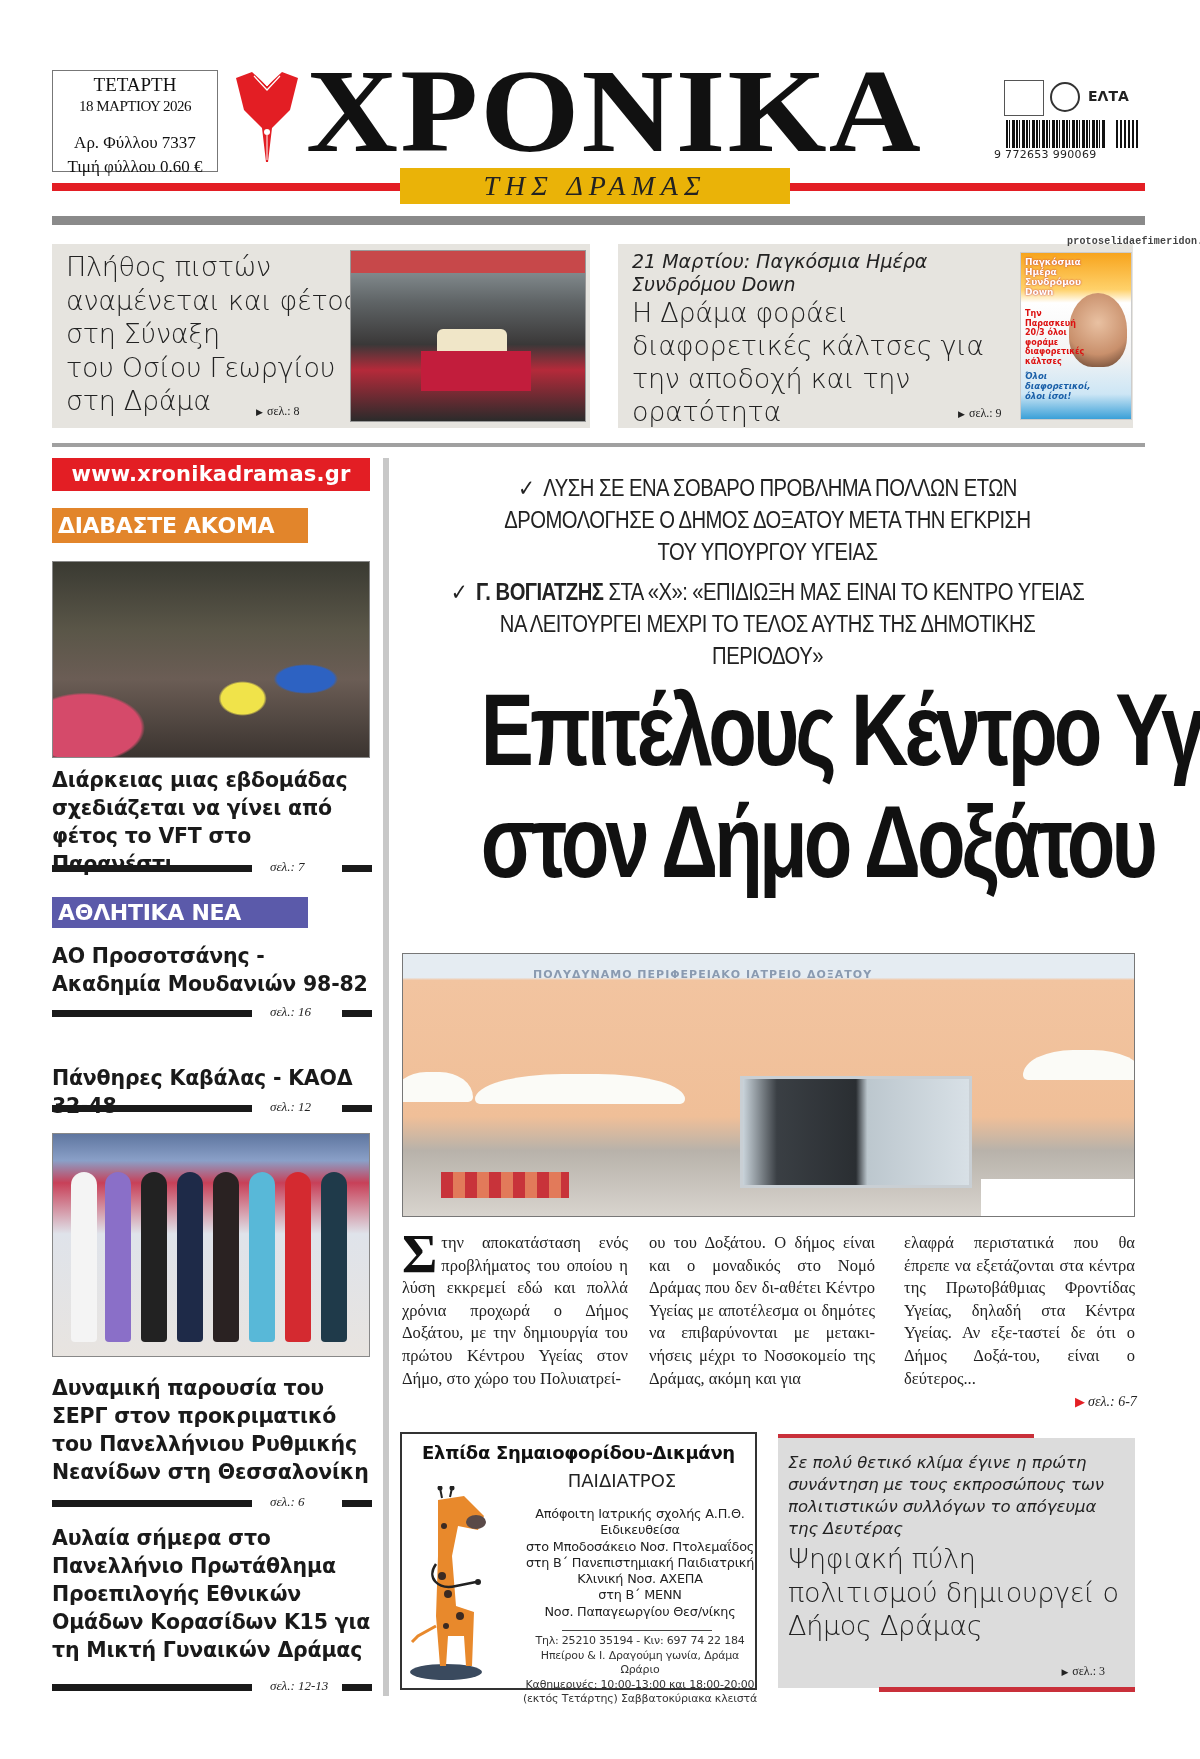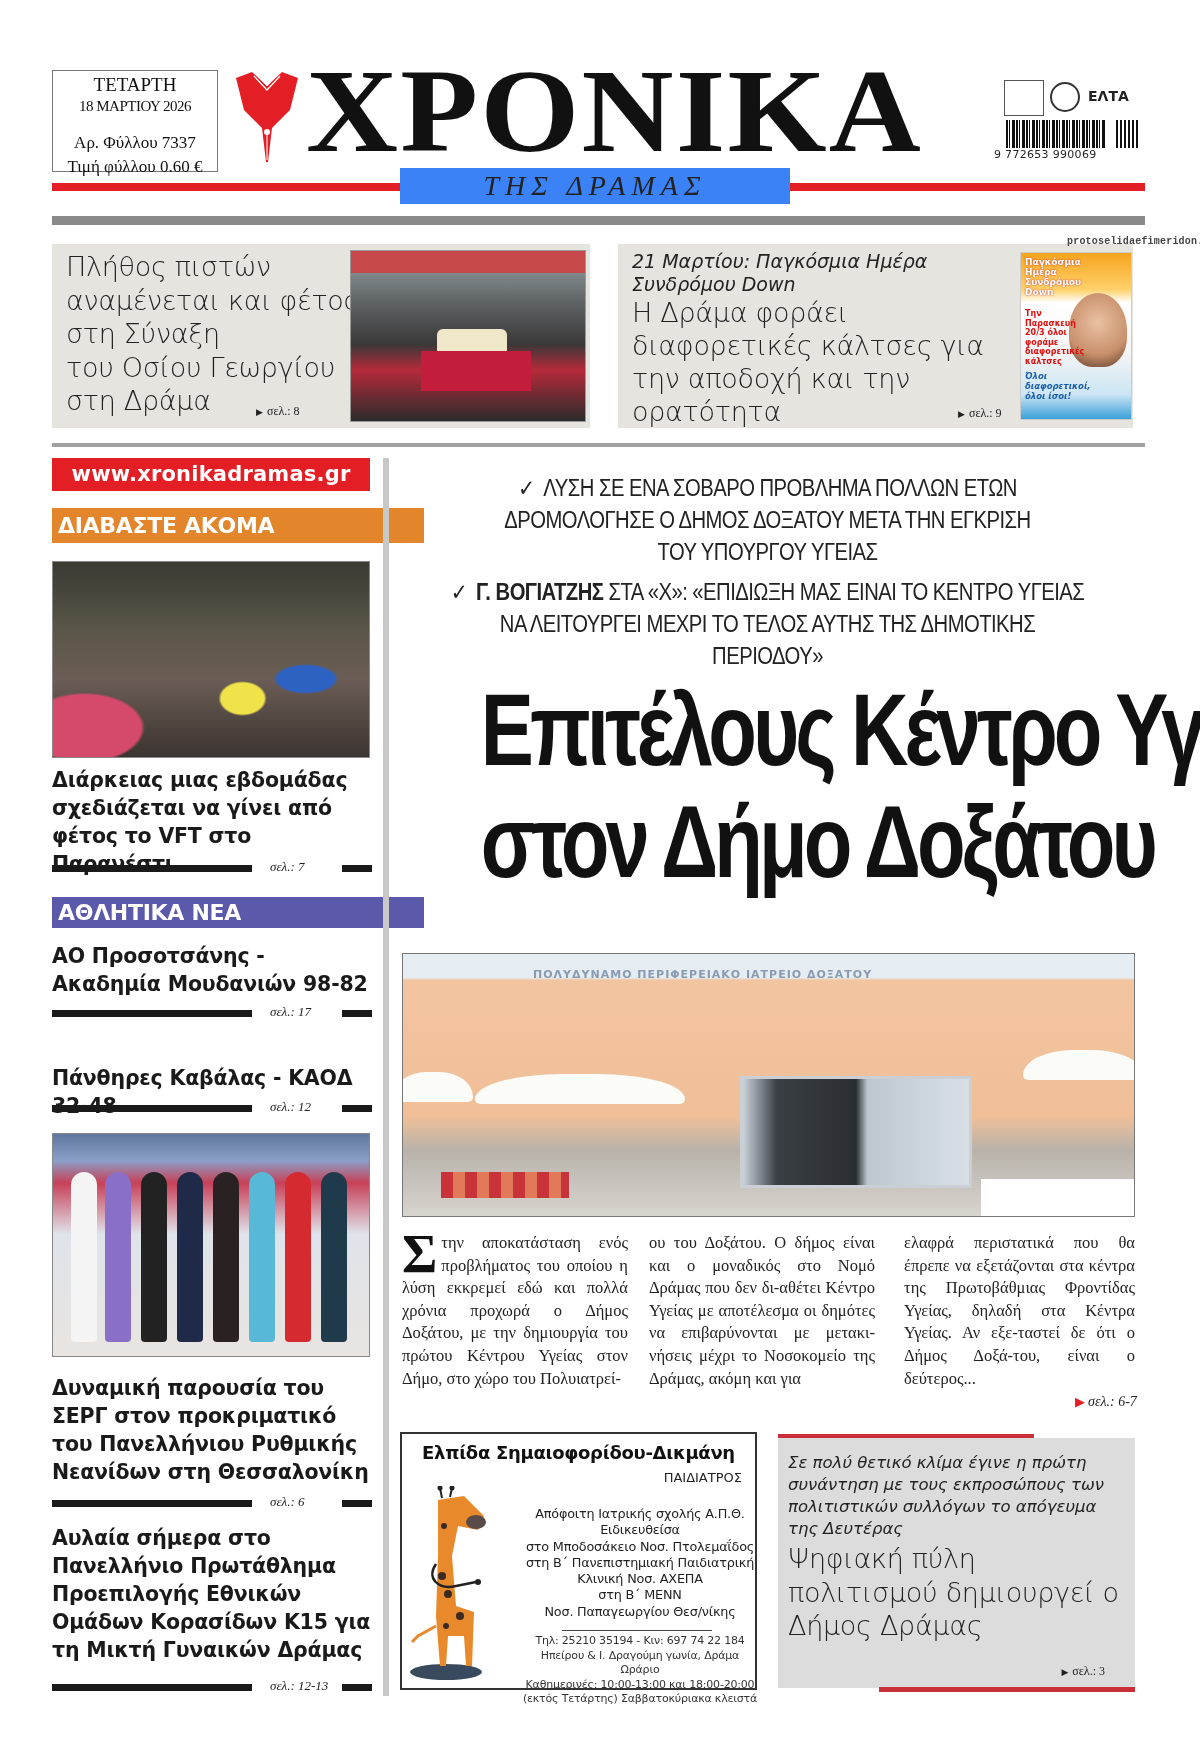--- a/index.html
+++ b/index.html
@@ -8,21 +8,21 @@
 
   
   .datebox { left: 52px; top: 70px; width: 166px; height: 102px; border: 1.5px solid #777; text-align: center; font-family: "Liberation Serif", serif; color: #111; padding-top: 3px; }
   .datebox .day { font-size: 19px; line-height: 22px; }
   .datebox .date { font-size: 15px; line-height: 20px; letter-spacing: -0.5px; }
   .datebox .issue { font-size: 17px; line-height: 24px; margin-top: 15px; }
   .datebox .price { font-size: 17px; line-height: 24px; }
   .logo-icon { left: 232px; top: 70px; width: 70px; height: 95px; }
   .logo-title { left: 306px; top: 56px; width: 680px; height: 112px; font-family: "Liberation Serif", serif; font-weight: 900; font-size: 118px; line-height: 112px; letter-spacing: 2px; color: #111; transform: scaleX(1.08); transform-origin: left center; white-space: nowrap; }
   .redline { height: 8px; background: #e31e24; }
-  .subtitle { left: 400px; top: 168px; width: 390px; text-align: center; font-family: "Liberation Serif", serif; font-style: italic; font-size: 28px; letter-spacing: 6px; color: #222; background: #3b82f6; line-height: 36px; }
+  .subtitle { left: 400px; top: 168px; width: 390px; text-align: center; font-family: "Liberation Serif", serif; font-style: italic; font-size: 28px; letter-spacing: 6px; color: #222; background: #eab308; line-height: 36px; }
   .barcode-area { left: 1004px; top: 80px; width: 140px; height: 85px; }
   .grayline { height: 9px; background: #8a8a8a; }
 
   
   .teaser { background: #e6e4df; }
   .teaser-left { left: 52px; top: 244px; width: 538px; height: 184px; }
   .teaser-left .title { position: absolute; left: 14px; top: 6px; width: 330px; font-size: 27px; line-height: 33.5px; color: #222; font-weight: 300; letter-spacing: -0.3px; }
   .pg { font-family: "Liberation Serif", serif; font-size: 12px; color: #222; }
   .pg .tri { font-size: 9px; margin-right: 4px; }
   .teaser-left .pg { position: absolute; left: 204px; top: 160px; }
@@ -34,21 +34,21 @@
   .teaser-right .pg { position: absolute; left: 340px; top: 162px; }
   .watermark { left: 1067px; top: 236px; font-family: Liberation Mono, monospace; font-weight: bold; font-size: 10px; color: #444; letter-spacing: 0.2px; }
   .poster { left: 1020px; top: 252px; width: 112px; height: 168px; background: linear-gradient(180deg,#f7a41d 0%,#ffd16a 22%,#ffffff 30%,#f4f4f4 60%,#cde6f5 85%,#3aa0d8 100%); border: 1px solid #ccc; overflow: hidden; }
   .poster .p1 { position: absolute; left: 4px; top: 4px; width: 75px; font-size: 9px; line-height: 10px; color: #fff; font-weight: bold; text-shadow: 0 0 2px #b24; }
   .poster .p2 { position: absolute; left: 4px; top: 56px; width: 60px; font-size: 8px; line-height: 9.5px; color: #d11; font-weight: bold; }
   .poster .p3 { position: absolute; left: 4px; top: 118px; width: 60px; font-size: 8.5px; line-height: 10px; color: #1a5fa8; font-style: italic; font-weight: bold; }
   .poster .face { position: absolute; left: 48px; top: 40px; width: 58px; height: 74px; border-radius: 50% 50% 40% 40%; background: radial-gradient(circle at 50% 40%, #e9c1a2 0%, #c9906c 60%, #5a3b2a 100%); }
 
   
   .urlbar { left: 52px; top: 458px; width: 318px; height: 33px; background: #e31e24; color: #fff; font-weight: bold; font-size: 21px; text-align: center; line-height: 33px; letter-spacing: 0.2px; }
-  .sec { left: 52px; width: 372px; height: 35px; color: #fff; font-weight: bold; font-size: 22px; line-height: 35px; padding-left: 6px; letter-spacing: -0.3px; }
+  .sec { left: 52px; width: 256px; height: 35px; color: #fff; font-weight: bold; font-size: 22px; line-height: 35px; padding-left: 6px; letter-spacing: -0.3px; }
   .sec-orange { top: 508px; background: #e2852b; }
   .sec-blue { top: 897px; background: #5b5aaa; height: 31px; line-height: 31px; }
   .lc-photo { position: absolute; border: 1px solid #888; overflow: hidden; }
   .run-photo { left: 52px; top: 561px; width: 318px; height: 197px; background: radial-gradient(ellipse at 60% 70%, #f0e34a 0%, #f0e34a 8%, transparent 9%), radial-gradient(ellipse at 80% 60%, #2d62c2 0%, #2d62c2 8%, transparent 9%), radial-gradient(ellipse at 10% 85%, #d54a6a 0%, #d54a6a 14%, transparent 15%), linear-gradient(180deg, #3a3a32 0%, #5a5648 35%, #6b5d55 60%, #3b3430 100%); }
   .gym-photo { left: 52px; top: 1133px; width: 318px; height: 224px; background: linear-gradient(180deg, #5f76a0 0%, #8aa0c8 12%, #c84058 22%, #dfe3ea 45%, #e8e4e0 100%); }
   .gym-photo .fig { position: absolute; bottom: 14px; width: 26px; height: 170px; border-radius: 13px 13px 4px 4px; }
   .lc-title { left: 52px; width: 320px; font-weight: bold; font-size: 20.5px; line-height: 28px; color: #1a1a1a; letter-spacing: -0.2px; }
   .sepline { left: 52px; width: 318px; height: 12px; }
   .sepline .b1 { position: absolute; left: 0; top: 3px; width: 200px; height: 7px; background: #1a1a1a; }
   .sepline .pgt { position: absolute; left: 218px; top: -3px; font-family: "Liberation Serif", serif; font-style: italic; font-size: 13px; color: #222; }
@@ -72,21 +72,21 @@
   .body-col1 { left: 402px; }
   .body-col2 { left: 649px; }
   .body-col3 { left: 904px; width: 231px; }
   .dropcap { float: left; font-family: "Liberation Serif", serif; font-weight: bold; font-size: 54px; line-height: 40px; margin: 2px 4px 0 0; color: #111; }
   .more-pg { left: 1075px; top: 1394px; font-family: "Liberation Serif", serif; font-style: italic; font-size: 14px; color: #222; }
   .more-pg .rtri { color: #e31e24; font-style: normal; font-size: 13px; margin-right: 3px; }
 
   
   .ad { left: 400px; top: 1432px; width: 357px; height: 258px; border: 2px solid #333; background: #fff; }
   .ad .name { position: absolute; left: 0; top: 8px; width: 100%; text-align: center; font-weight: bold; font-size: 18px; color: #111; letter-spacing: -0.3px; }
-  .ad .role { position: absolute; left: 100px; top: 36px; width: 240px; text-align: right; font-size: 13px; color: #222; }
+  .ad .role { position: absolute; left: 100px; top: 36px; width: 240px; text-align: center; font-size: 18px; color: #222; }
   .ad .info { position: absolute; left: 118px; top: 72px; width: 240px; text-align: center; font-size: 12.8px; line-height: 16.3px; color: #222; letter-spacing: -0.2px; }
   .ad .rule { position: absolute; left: 160px; top: 196px; width: 150px; height: 1px; background: #444; }
   .ad .contact { position: absolute; left: 118px; top: 200px; width: 240px; text-align: center; font-size: 11px; line-height: 14.5px; color: #333; letter-spacing: -0.2px; }
   .giraffe { position: absolute; left: 6px; top: 52px; width: 100px; height: 196px; }
 
   
   .culture { left: 778px; top: 1438px; width: 357px; height: 250px; background: #dcdcdc; }
   .culture .topred { position: absolute; left: 0; top: -4px; width: 256px; height: 4px; background: #c9303a; }
   .culture .botred { position: absolute; right: 0; bottom: -4px; width: 256px; height: 5px; background: #c9303a; }
   .culture .kicker { position: absolute; left: 10px; top: 14px; width: 340px; font-style: italic; font-size: 16.5px; line-height: 22px; color: #222; font-weight: 300; }
@@ -168,21 +168,21 @@
 <div class="abs sepline" style="top:862px;">
   <div class="b1"></div>
     <span class="pgt">σελ.: 7</span>
     <div class="b2"></div>
 </div>
 
 <div class="abs sec sec-blue">ΑΘΛΗΤΙΚΑ ΝΕΑ</div>
 <div class="abs lc-title" style="top:942px;">ΑΟ Προσοτσάνης - Ακαδημία Μουδανιών 98-82</div>
 <div class="abs sepline" style="top:1007px;">
   <div class="b1"></div>
-    <span class="pgt">σελ.: 17</span>
+    <span class="pgt">σελ.: 16</span>
     <div class="b2"></div>
 </div>
 <div class="abs lc-title" style="top:1036px;margin-top:28px;">Πάνθηρες Καβάλας - ΚΑΟΔ 32-48</div>
 <div class="abs sepline" style="top:1102px;">
   <div class="b1"></div>
     <span class="pgt">σελ.: 12</span>
     <div class="b2"></div>
 </div>
 
 <div class="abs lc-photo gym-photo">

